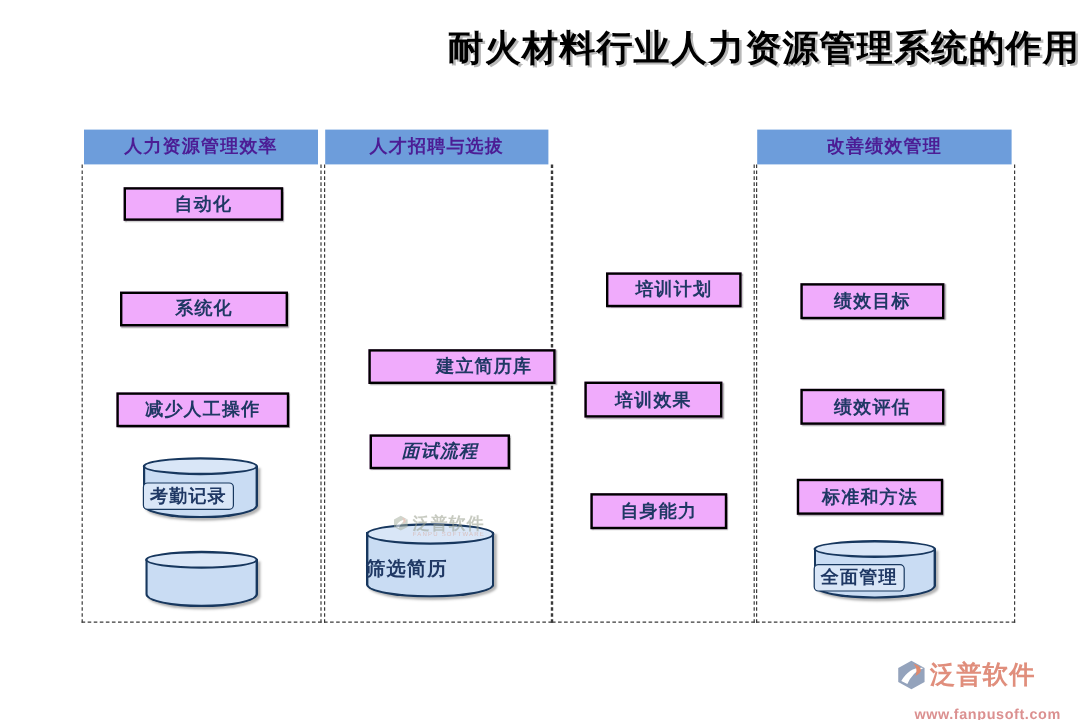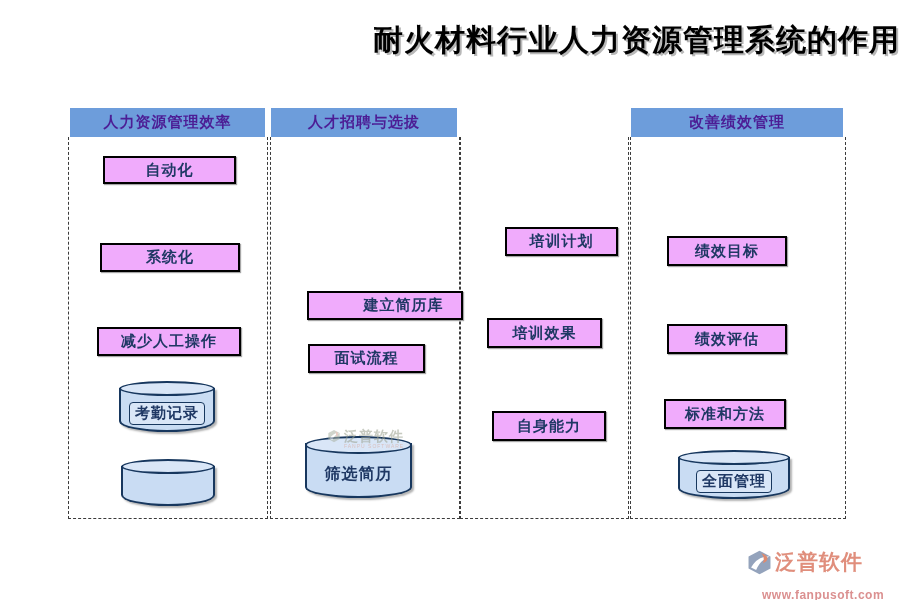--- a/index.html
+++ b/index.html
@@ -35,21 +35,21 @@
     border-radius:0 0 50% 50% / 0 0 11px 11px;
     box-shadow:2px 2px 2px rgba(0,0,0,0.3);
   }
   .cyl-top{
     position:absolute;left:0;right:0;top:0;height:15px;
     background:#D9E6F7;border:2px solid #17375E;border-radius:50%;
     box-sizing:border-box;
   }
   .cyl-label{
     position:absolute;left:0;right:0;top:15px;bottom:2px;
-    display:flex;align-items:center;justify-content:center;
+    display:flex;align-items:center;justify-content:flex-start;
   }
   .cyl-label span{
     font-size:15px;font-weight:bold;color:#1F3864;letter-spacing:1px;white-space:nowrap;
     background:#D9E6F7;border:1px solid #17375E;border-radius:4px;padding:1px 5px;
   }
   .cyl-label.plain span{background:transparent;border:none;padding:0;font-size:16px;}
   .watermark{
     position:absolute;left:327px;top:429px;display:flex;align-items:flex-start;gap:3px;
     opacity:0.55;z-index:3;pointer-events:none;
   }
@@ -95,21 +95,21 @@
         <span>考勤记录</span>
       </div>
   </div>
 
   <div class="cylinder" style="left:121px;top:459px;width:94px;height:47px;">
     <div class="cyl-body"></div>
     <div class="cyl-top"></div>
   </div>
 
   <div class="node-box" style="left:307px;top:291px;width:115px;height:25px;padding-left:37px;">建立简历库</div>
-  <div class="node-box" style="left:308px;top:344px;width:113px;height:25px;">面试流程</div>
+  <div class="node-box" style="left:308px;top:362px;width:113px;height:25px;font-style:italic;">面试流程</div>
 
   <div class="cylinder" style="left:305px;top:436px;width:107px;height:62px;">
     <div class="cyl-body"></div>
     <div class="cyl-top" style="height:18px;"></div>
     <div class="cyl-label plain" style="top:16px;">
         <span>筛选简历</span>
       </div>
   </div>
 
   <div class="watermark">
@@ -125,21 +125,21 @@
   </div>
 
   <div class="node-box" style="left:505px;top:227px;width:109px;height:25px;">培训计划</div>
   <div class="node-box" style="left:487px;top:318px;width:111px;height:26px;">培训效果</div>
   <div class="node-box" style="left:492px;top:411px;width:110px;height:26px;">自身能力</div>
 
   <div class="node-box" style="left:667px;top:236px;width:116px;height:26px;">绩效目标</div>
   <div class="node-box" style="left:667px;top:324px;width:116px;height:26px;">绩效评估</div>
   <div class="node-box" style="left:664px;top:399px;width:118px;height:26px;">标准和方法</div>
 
-  <div class="cylinder" style="left:678px;top:450px;width:112px;height:49px;">
+  <div class="cylinder" style="left:678px;top:450px;width:102px;height:49px;">
     <div class="cyl-body"></div>
     <div class="cyl-top"></div>
     <div class="cyl-label">
         <span>全面管理</span>
       </div>
   </div>
 
   <div class="brand">
     <div class="brand-row">
       <svg width="27" height="27" viewBox="0 0 32 32">

